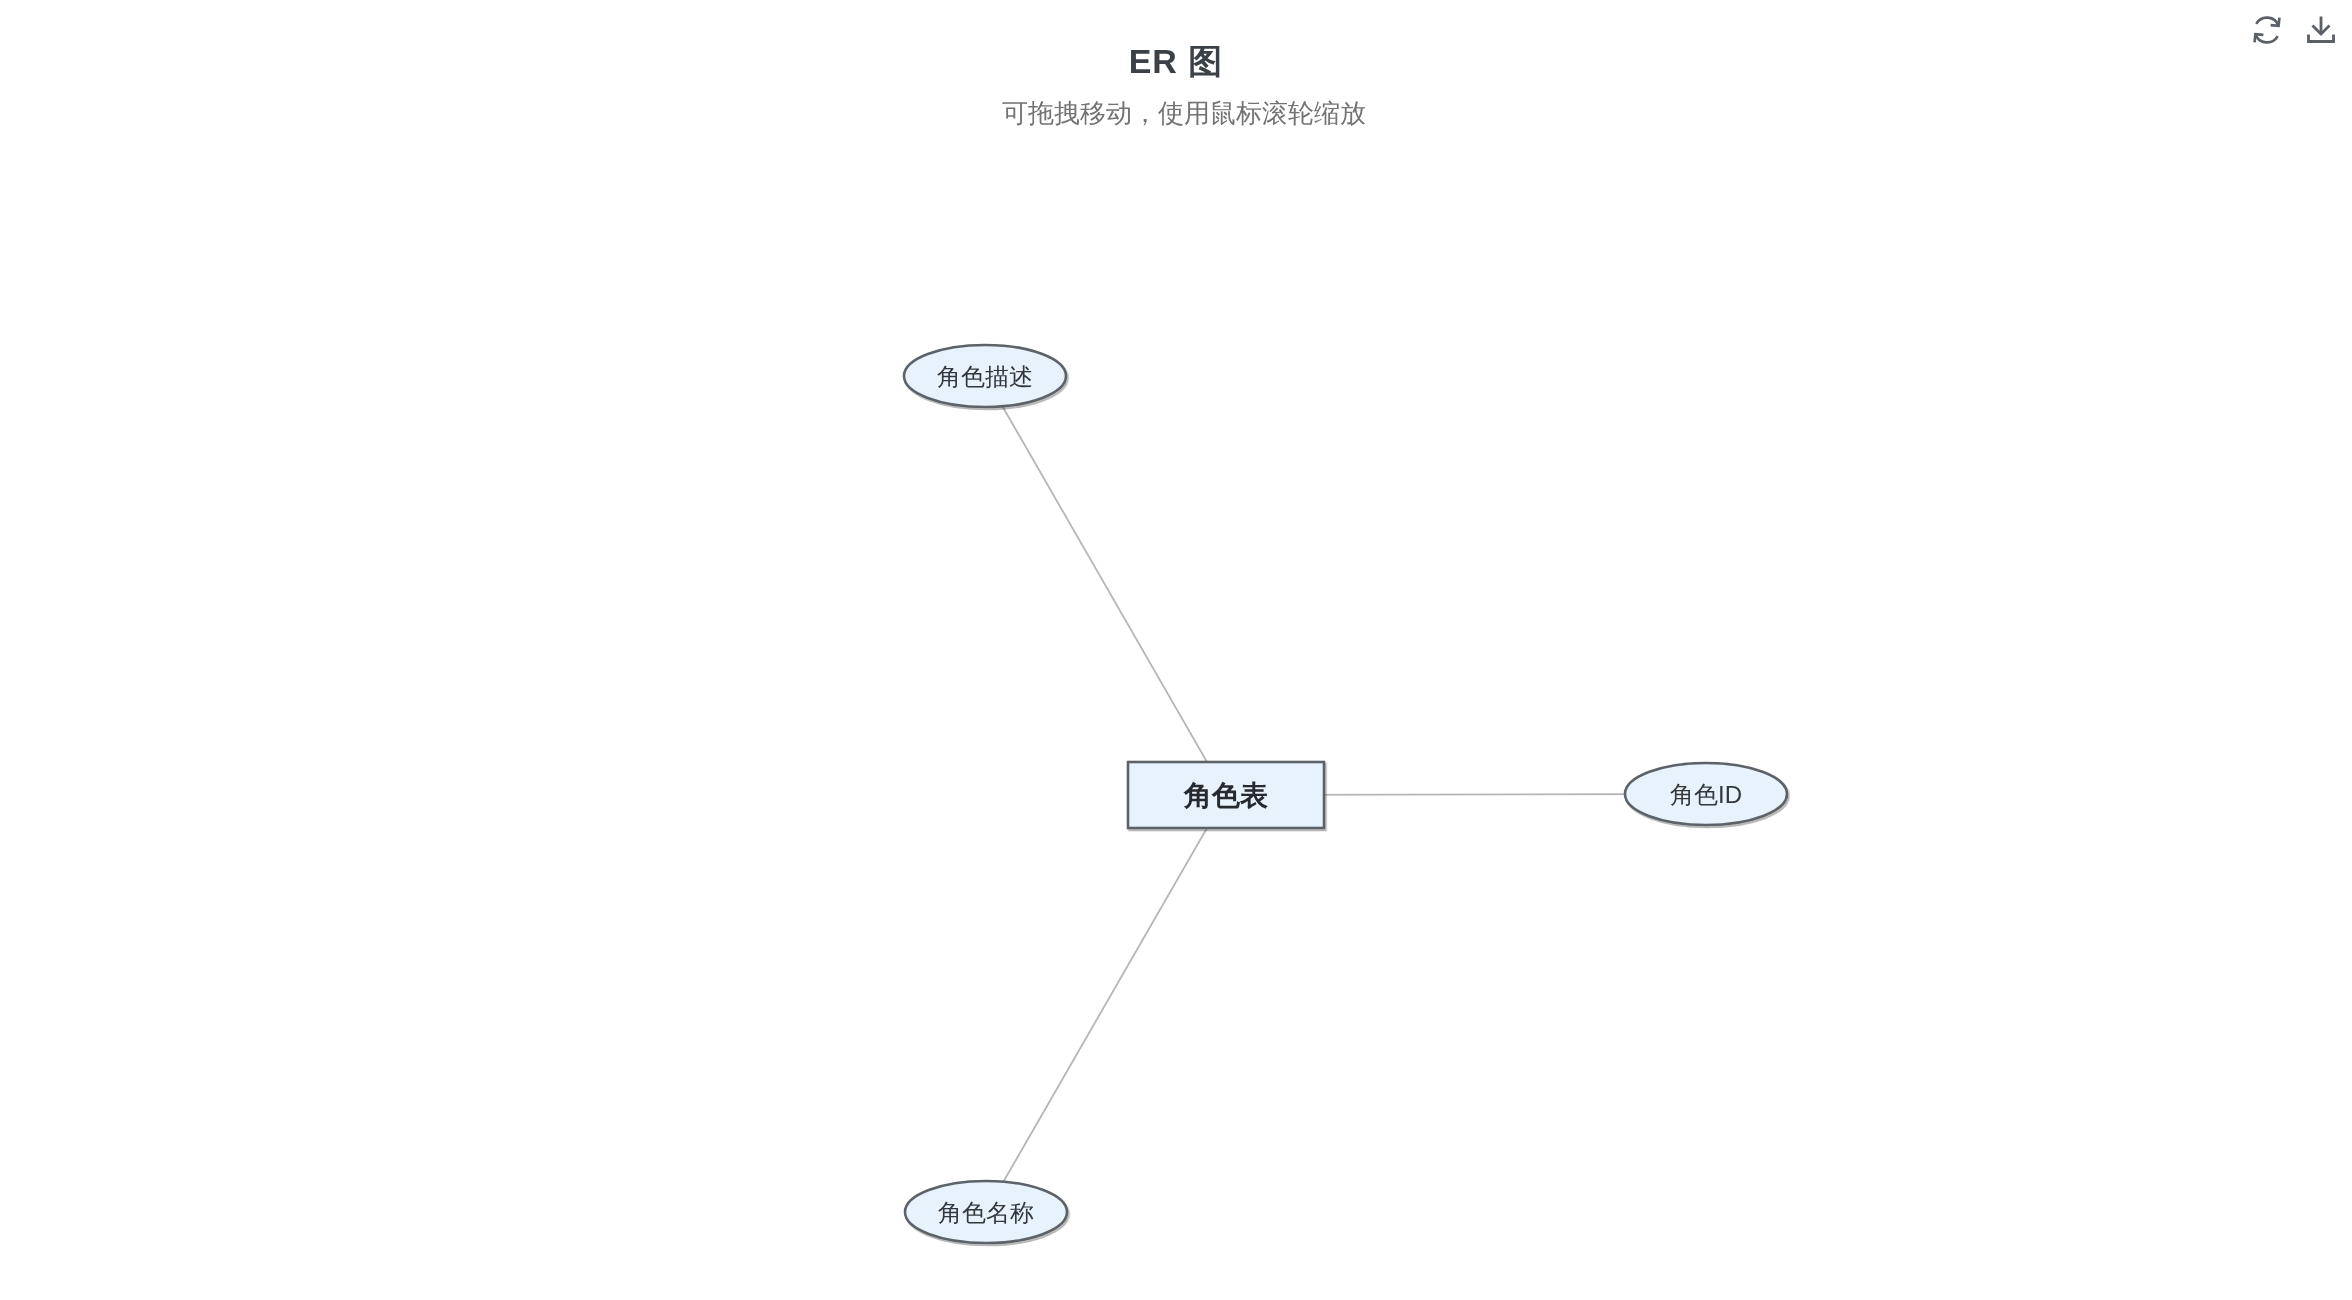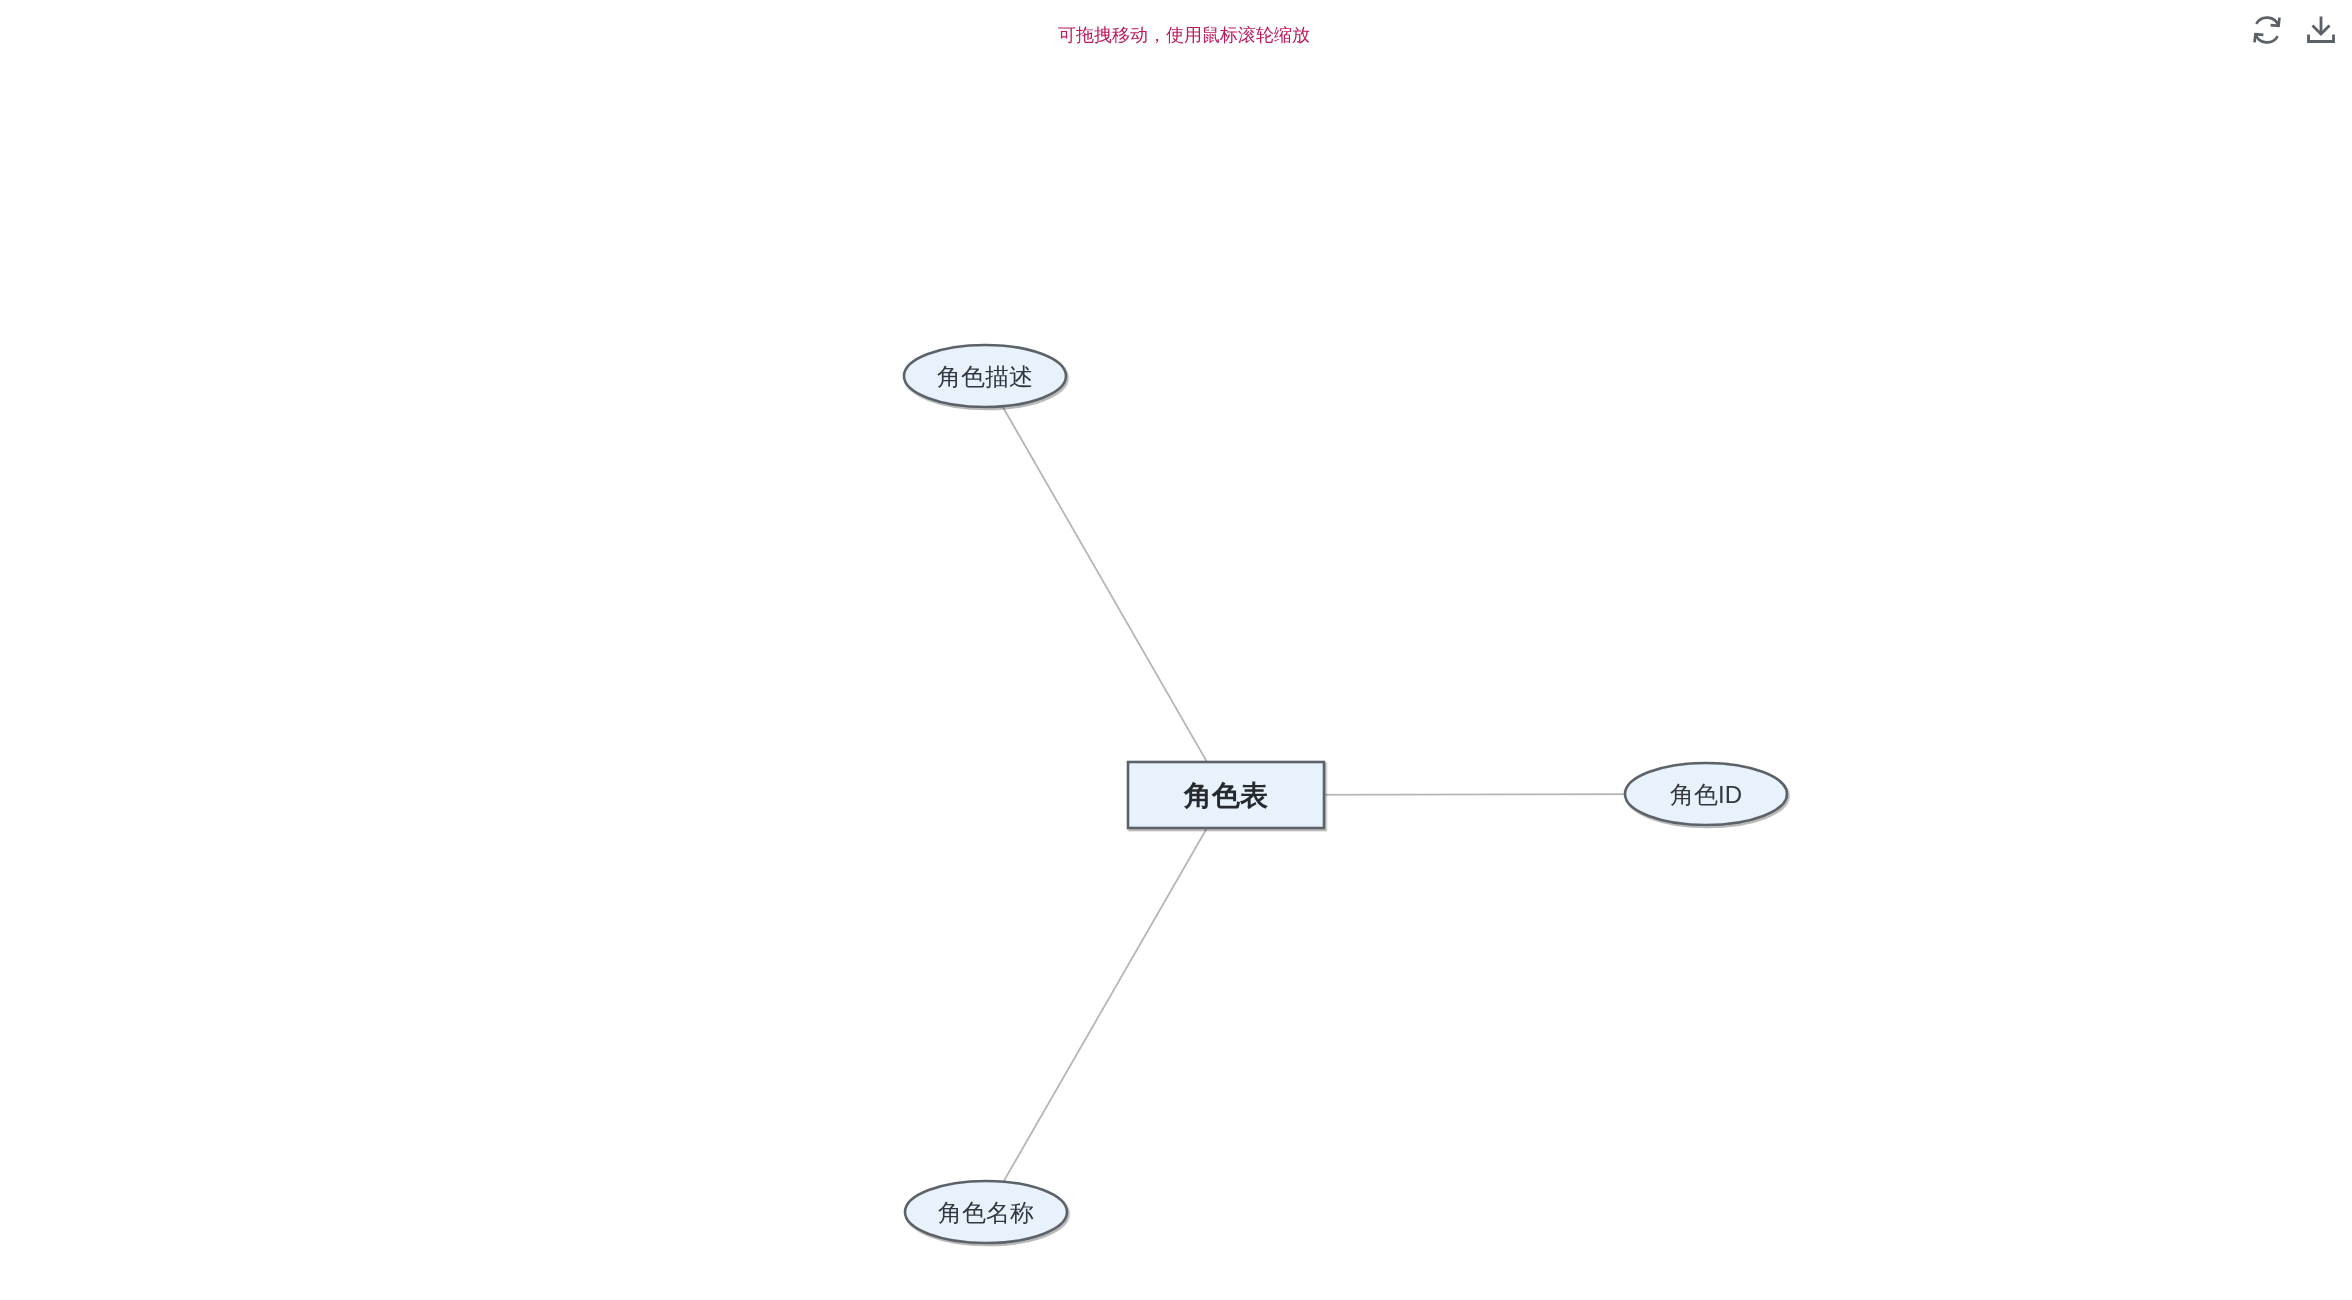--- a/index.html
+++ b/index.html
@@ -12,22 +12,22 @@
   }
   .header { position: absolute; top: 0; left: 0; width: 100%; text-align: center; }
   .title {
     padding-top: 44px;
     font-size: 34px; line-height: 34px;
     font-weight: bold; color: #3c4147;
     letter-spacing: 1px;
   }
   .subtitle {
     margin-top: 20px;
-    font-size: 18px; line-height: 30px;
-    color: #be185d;
+    font-size: 26px; line-height: 30px;
+    color: #737373;
     margin-left: 16px;
   }
   .toolbar {
     position: absolute; top: 11px; right: 12px;
     display: flex; gap: 16px; align-items: center;
   }
   .icon-btn {
     width: 38px; height: 38px;
     display: flex; align-items: center; justify-content: center;
     background: none; border: none; padding: 0; margin: 0;
@@ -38,20 +38,21 @@
   .edge { stroke: #b4b7ba; stroke-width: 1.8; fill: none; }
   .node-shape { fill: #e7f2fd; stroke: #5d6268; stroke-width: 2.6; }
   .node-label { font-family: "Liberation Sans", sans-serif; text-anchor: middle; }
   .entity-label { font-size: 28px; font-weight: bold; fill: #26292d; }
   .attr-label { font-size: 24px; fill: #33373c; }
 </style>
 </head>
 <body>
 
 <div class="header">
+  <div class="title">ER 图</div>
   <div class="subtitle">可拖拽移动，使用鼠标滚轮缩放</div>
 </div>
 
 <div class="toolbar">
   <button class="icon-btn" title="">
     <svg width="38" height="38" viewBox="0 0 40 40" stroke-width="2.8" stroke-linecap="butt" stroke-linejoin="miter">
       <path d="M 8.7 13.5 A 13 13 0 0 1 32.2 15.6"></path>
       <path d="M 33.1 7.0 L 32.2 15.7 L 23.8 14.9"></path>
       <path d="M 31.3 26.5 A 13 13 0 0 1 7.8 24.4"></path>
       <path d="M 6.9 33.0 L 7.8 24.3 L 16.2 25.1"></path>

